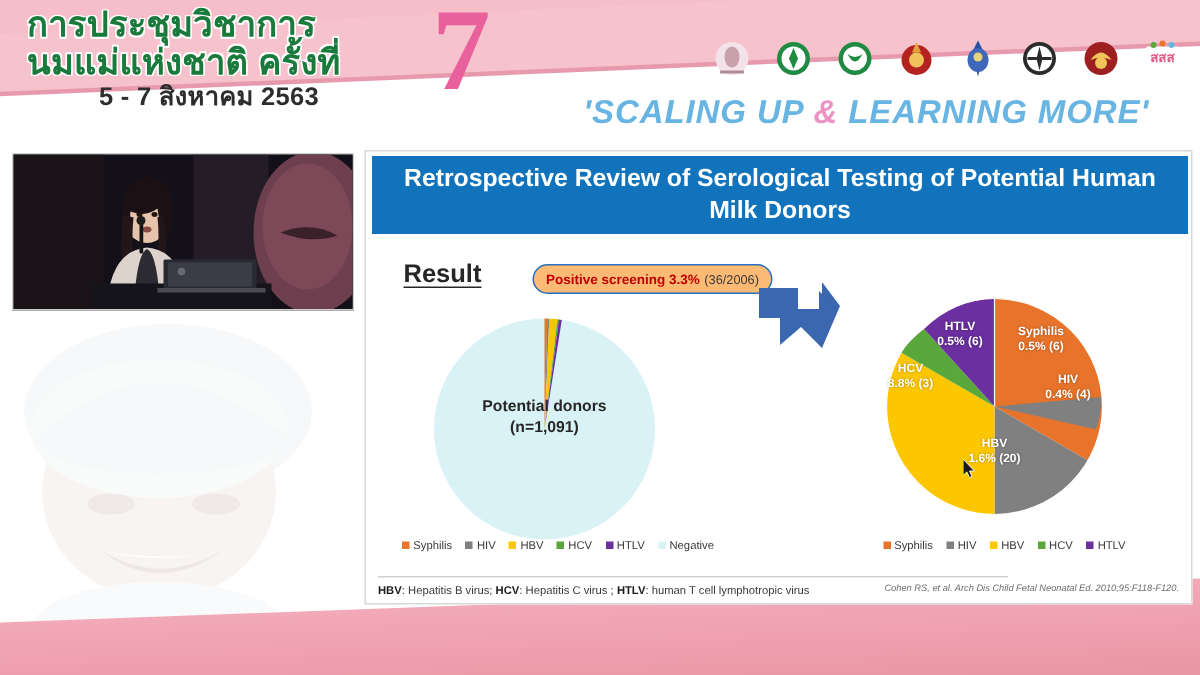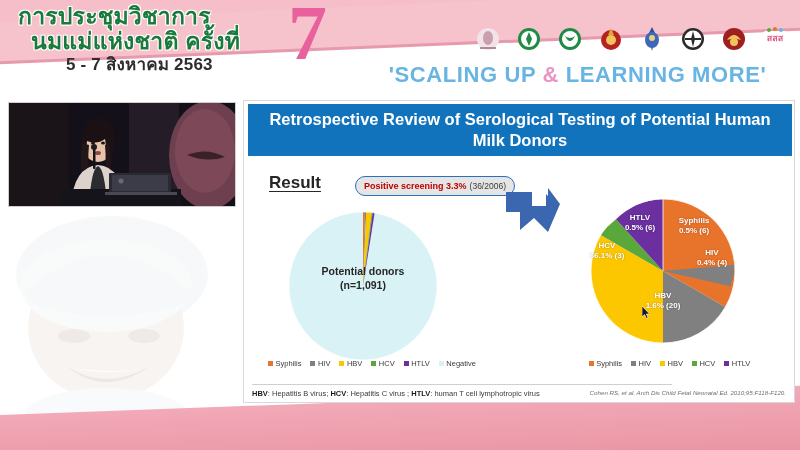--- a/index.html
+++ b/index.html
@@ -31,30 +31,30 @@
     position:absolute; left:-40px; top:44px; width:900px; height:3px;
     background:#e79aad; transform: rotate(-2.4deg);
   }
   .thai-title {
     position:absolute; left:18px; top:4px; width:300px;
     color:#1a7a3c; font-weight:bold; letter-spacing:.2px;
     text-shadow: 1px 1px 0 #ffffff, -1px -1px 0 #ffffff, 1px -1px 0 #fff, -1px 1px 0 #fff;
     line-height:1.08;
   }
   .thai-l1 { font-size:23px; }
-  .thai-l2 { font-size:23px;margin-left:13px; }
+  .thai-l2 { font-size:23px; }
   .thai-date { font-size:17px; color:#2d2d2d; text-shadow:none; margin-top:2px; margin-left:48px; font-weight:bold; }
   .big-seven {
     position:absolute; left:288px; top:-6px;
     font-size:78px; font-weight:bold; color:#e8619c; line-height:1;
     font-family:"Liberation Serif", serif;
   }
   .tagline {
     position:absolute; left:360px; top:62px; width:435px; text-align:center;
-    font-size:22px; font-weight:bold; color:#68b4e2;
+    font-size:22px; font-weight:bold; font-style:italic; color:#68b4e2;
     letter-spacing:.6px; white-space:nowrap;
   }
   .tagline .amp { color:#eb93c2; }
   .logos { position:absolute; right:12px; top:26px; display:flex; gap:15px; align-items:center; }
   .logo { width:26px; height:26px; border-radius:50%; display:block; }
 
   
   .baby-wm { position:absolute; left:-6px; top:196px; width:250px; height:230px; opacity:.30; }
   .pink-band-bottom {
     position:absolute; left:-30px; bottom:-28px; width:880px; height:78px;
@@ -82,21 +82,21 @@
     background:#1273bd; color:#ffffff; font-size:16.5px; font-weight:bold;
     display:flex; align-items:center; justify-content:center; text-align:center;
     line-height:1.25; padding:0 10px;
   }
   .result-label {
     position:absolute; left:25px; top:72px; font-size:17px; font-weight:bold;
     color:#262626; text-decoration:underline; text-underline-offset:3px;
   }
   .callout {
     position:absolute; left:111px; top:75px; width:160px; height:20px;
-    background:#e5e5e5; border:1.6px solid #2a6fc0; border-radius:10px;
+    background:#fdba74; border:1.6px solid #2a6fc0; border-radius:10px;
     display:flex; align-items:center; justify-content:center; gap:3px;
     font-size:9px; white-space:nowrap;
   }
   .callout .pct { color:#c00000; font-weight:bold; }
   .callout .frac { color:#3b3b3b; font-size:8.5px; }
   .blue-arrow { position:absolute; left:260px; top:85px; width:58px; height:48px; }
 
   
   .pie-left { position:absolute; left:44px; top:110px; width:150px; height:150px; }
   .pie-left-label {
@@ -296,21 +296,21 @@
     <div class="pie-slice-label" style="left:424px; top:115px; width:52px;">
       <div>Syphilis</div>
       <div>0.5% (6)</div>
     </div>
     <div class="pie-slice-label" style="left:444px; top:147px; width:48px;">
       <div>HIV</div>
       <div>0.4% (4)</div>
     </div>
     <div class="pie-slice-label" style="left:340px; top:140px; width:46px;">
       <div>HCV</div>
-      <div>66.1% (3)</div>
+      <div>8.8% (3)</div>
     </div>
     <div class="pie-slice-label" style="left:393px; top:190px; width:52px;">
       <div>HBV</div>
       <div>1.6% (20)</div>
     </div>
 
     <svg class="cursor" viewBox="0 0 9 13">
       <path d="M0 0 L0 11 L2.6 8.6 L4.3 12.4 L6 11.6 L4.3 8 L7.6 8 Z" fill="#1a1a1a" stroke="#ffffff" stroke-width=".6"></path>
     </svg>
 

